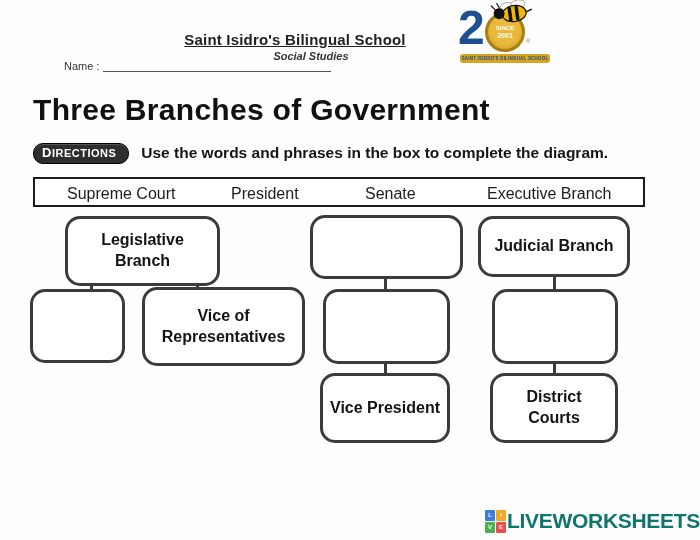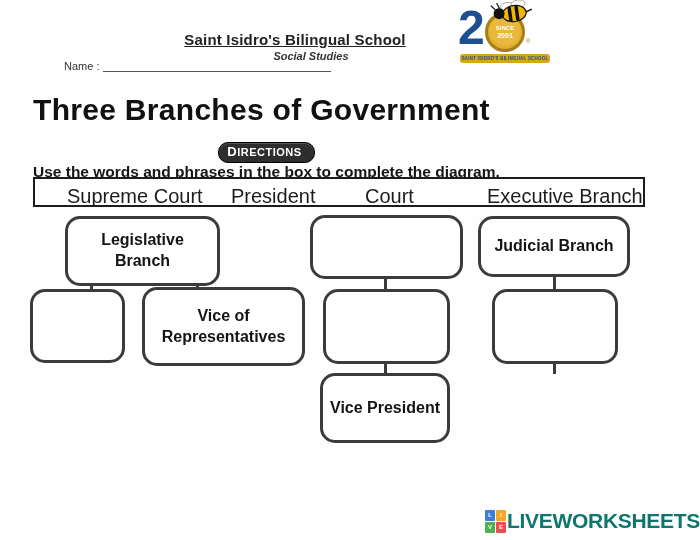--- a/index.html
+++ b/index.html
@@ -50,36 +50,36 @@
     background:#d9a520;border-radius:3px;overflow:hidden;
     display:flex;align-items:center;justify-content:center;
   }
   .logo-banner span{font-size:4.5px;font-weight:bold;color:#1d4f91;white-space:nowrap;letter-spacing:.2px;}
 
   
   .title{
     position:absolute;left:33px;top:93px;
     font-size:30px;font-weight:bold;color:#111;letter-spacing:.3px;
   }
-  .directions-row{position:absolute;left:33px;top:142px;height:22px;display:flex;align-items:center;flex-direction:column;}
+  .directions-row{position:absolute;left:33px;top:142px;height:22px;display:flex;align-items:center;}
   .directions-badge{
     background:#2e2e2e;color:#fff;font-weight:bold;font-size:11px;
     letter-spacing:.5px;padding:2px 12px 3px 8px;border-radius:10px;
     border:1px solid #000;box-shadow:0 1px 0 #555 inset;
     text-transform:uppercase;line-height:14px;
   }
   .directions-badge::first-letter{font-size:13px;}
-  .directions-text{font-size:15.5px;font-weight:bold;color:#151515;}
+  .directions-text{margin-left:12px;font-size:15.5px;font-weight:bold;color:#151515;}
 
   
   .word-bank{
     position:absolute;left:33px;top:177px;width:612px;height:30px;
     border:2px solid #1c1c1c;box-sizing:border-box;background:#fff;
   }
-  .word-bank span{position:absolute;top:6px;font-size:20px;color:#1c1c1c;}
+  .word-bank span{position:absolute;top:6px;font-size:16px;color:#1c1c1c;}
   .wb-0{left:32px;}
   .wb-1{left:196px;}
   .wb-2{left:330px;}
   .wb-3{left:452px;}
 
   
   .dbox{
     position:absolute;box-sizing:border-box;background:#fff;
     border:3px solid #3b3b3b;border-radius:15px;
     display:flex;align-items:center;justify-content:center;text-align:center;
@@ -151,21 +151,21 @@
   <div class="title">Three Branches of Government</div>
 
   <div class="directions-row">
     <span class="directions-badge">Directions</span>
     <span class="directions-text">Use the words and phrases in the box to complete the diagram.</span>
   </div>
 
   <div class="word-bank">
     <span class="wb-0">Supreme Court</span>
     <span class="wb-1">President</span>
-    <span class="wb-2">Court</span>
+    <span class="wb-2">Senate</span>
     <span class="wb-3">Executive Branch</span>
   </div>
 
   <div class="connector conn-1"></div>
   <div class="connector conn-2"></div>
   <div class="connector conn-3"></div>
   <div class="connector conn-4"></div>
   <div class="connector conn-5"></div>
   <div class="connector conn-6"></div>
 
@@ -185,20 +185,23 @@
     <span class="dbox-label"></span>
   </div>
   <div class="dbox box-judicial">
     <span class="dbox-label">Judicial Branch</span>
   </div>
   <div class="dbox box-vice">
     <span class="dbox-label">Vice President</span>
   </div>
   <div class="dbox box-answer-4">
     <span class="dbox-label"></span>
+  </div>
+  <div class="dbox box-district">
+    <span class="dbox-label">District Courts</span>
   </div>
 
   <div class="footer">
     <div class="lw-icon">
       <span class="lw-sq lw-l">L</span>
       <span class="lw-sq lw-i">I</span>
       <span class="lw-sq lw-v">V</span>
       <span class="lw-sq lw-e">E</span>
     </div>
     <span class="lw-text">LIVEWORKSHEETS</span>

